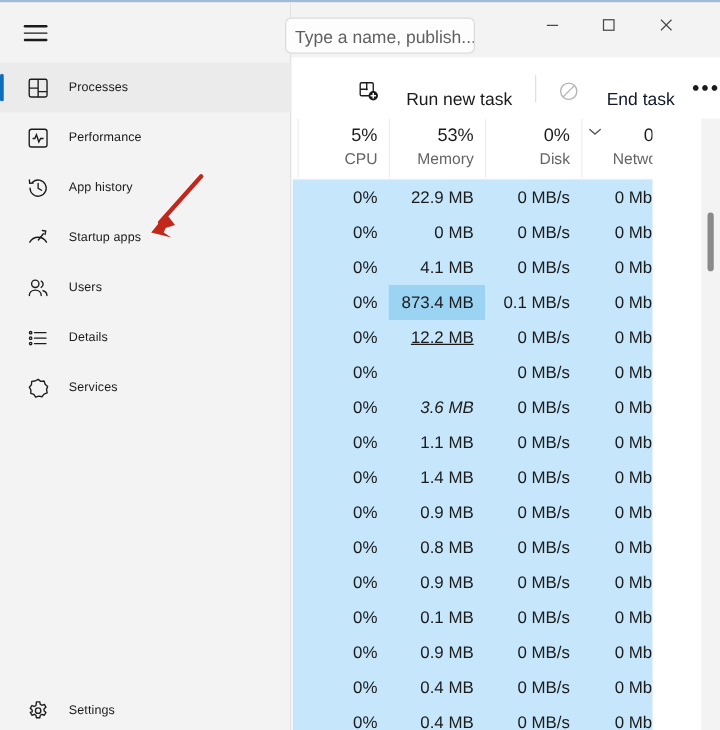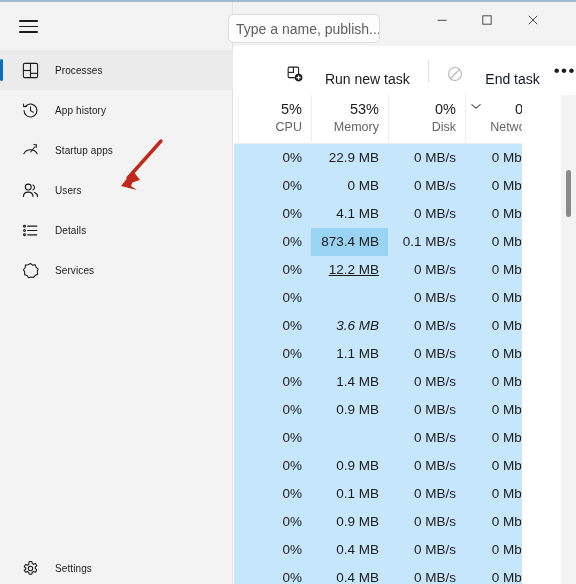--- a/index.html
+++ b/index.html
@@ -326,20 +326,29 @@
           <svg width="19" height="19" viewBox="0 0 20 20" fill="none" stroke="currentColor" stroke-width="1.15">
             <rect x="2.5" y="2.5" width="15" height="15" rx="1.5"></rect>
             <line x1="10" y1="2.5" x2="10" y2="17.5"></line>
             <line x1="2.5" y1="10" x2="10" y2="10"></line>
             <line x1="10" y1="13" x2="17.5" y2="13"></line>
           </svg>
         </span>
         <span class="nav-label">Processes</span>
       </div>
 
+      <div class="nav-item">
+        <span class="nav-icon">
+          <svg width="19" height="19" viewBox="0 0 20 20" fill="none" stroke="currentColor" stroke-width="1.15">
+            <rect x="2.5" y="2.5" width="15" height="15" rx="2"></rect>
+            <polyline points="5.3,10.3 7.2,10.3 8.6,7.1 10.6,13.2 12.1,10.3 14.6,10.3"></polyline>
+          </svg>
+        </span>
+        <span class="nav-label">Performance</span>
+      </div>
 
       <div class="nav-item">
         <span class="nav-icon">
           <svg width="19" height="19" viewBox="0 0 20 20" fill="none" stroke="currentColor" stroke-width="1.15" stroke-linecap="round">
             <path d="M3.2 10a6.8 6.8 0 1 0 2.1-4.9"></path>
             <polyline points="2.6,3.1 2.9,5.9 5.8,5.7"></polyline>
             <polyline points="10,6 10,10.2 12.9,11.8"></polyline>
           </svg>
         </span>
         <span class="nav-label">App history</span>
@@ -545,20 +554,21 @@
           <div class="cell" style="left: 231px; width: 80px;">0 Mbps</div>
         </div>
         <div class="row selected">
           <div class="cell" style="left: 4px; width: 73px;">0%</div>
           <div class="cell" style="left: 77px; width: 77px;">0.9 MB</div>
           <div class="cell" style="left: 154px; width: 77px;">0 MB/s</div>
           <div class="cell" style="left: 231px; width: 80px;">0 Mbps</div>
         </div>
         <div class="row selected">
           <div class="cell" style="left: 4px; width: 73px;">0%</div>
+          <div class="cell" style="left: 77px; width: 77px;">0.8 MB</div>
           <div class="cell" style="left: 154px; width: 77px;">0 MB/s</div>
           <div class="cell" style="left: 231px; width: 80px;">0 Mbps</div>
         </div>
         <div class="row selected">
           <div class="cell" style="left: 4px; width: 73px;">0%</div>
           <div class="cell" style="left: 77px; width: 77px;">0.9 MB</div>
           <div class="cell" style="left: 154px; width: 77px;">0 MB/s</div>
           <div class="cell" style="left: 231px; width: 80px;">0 Mbps</div>
         </div>
         <div class="row selected">

